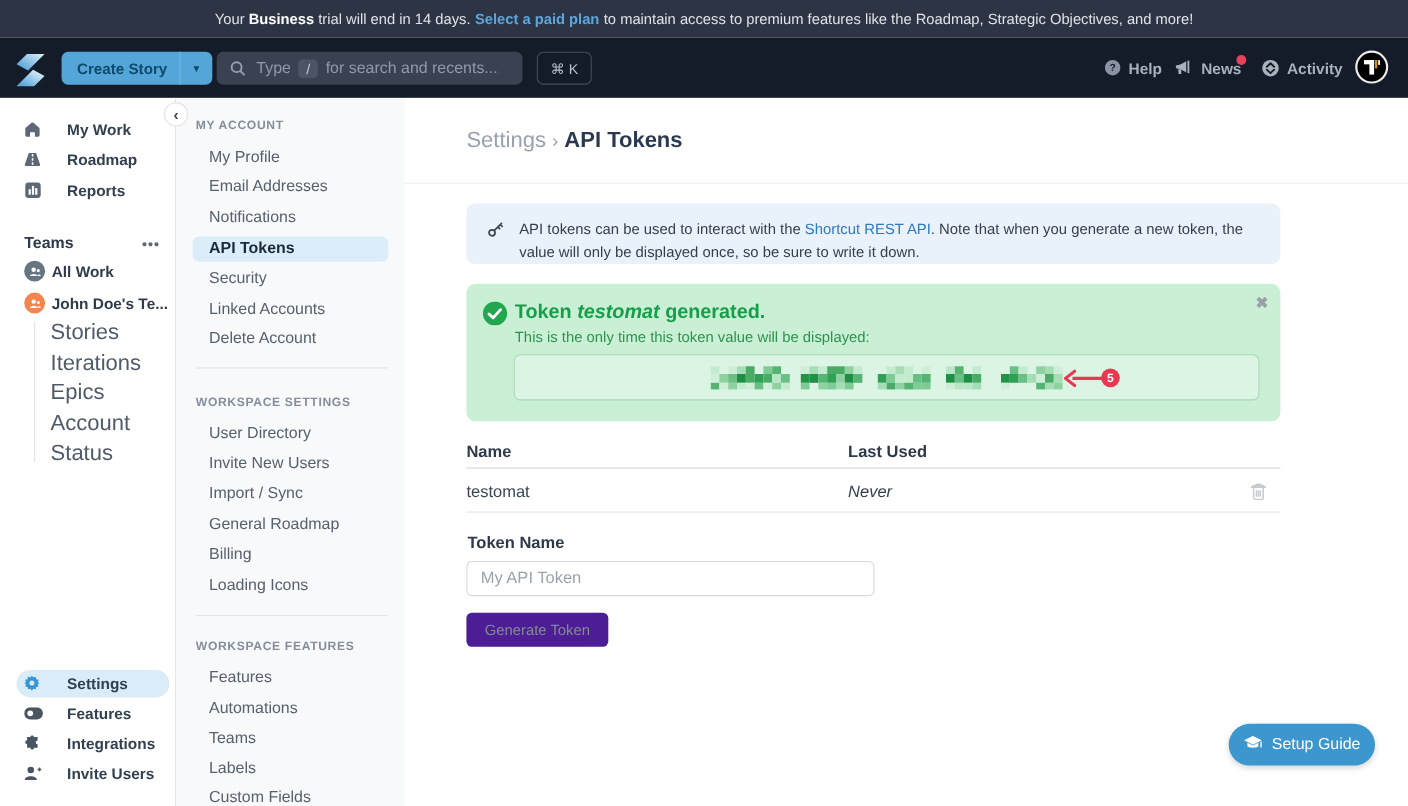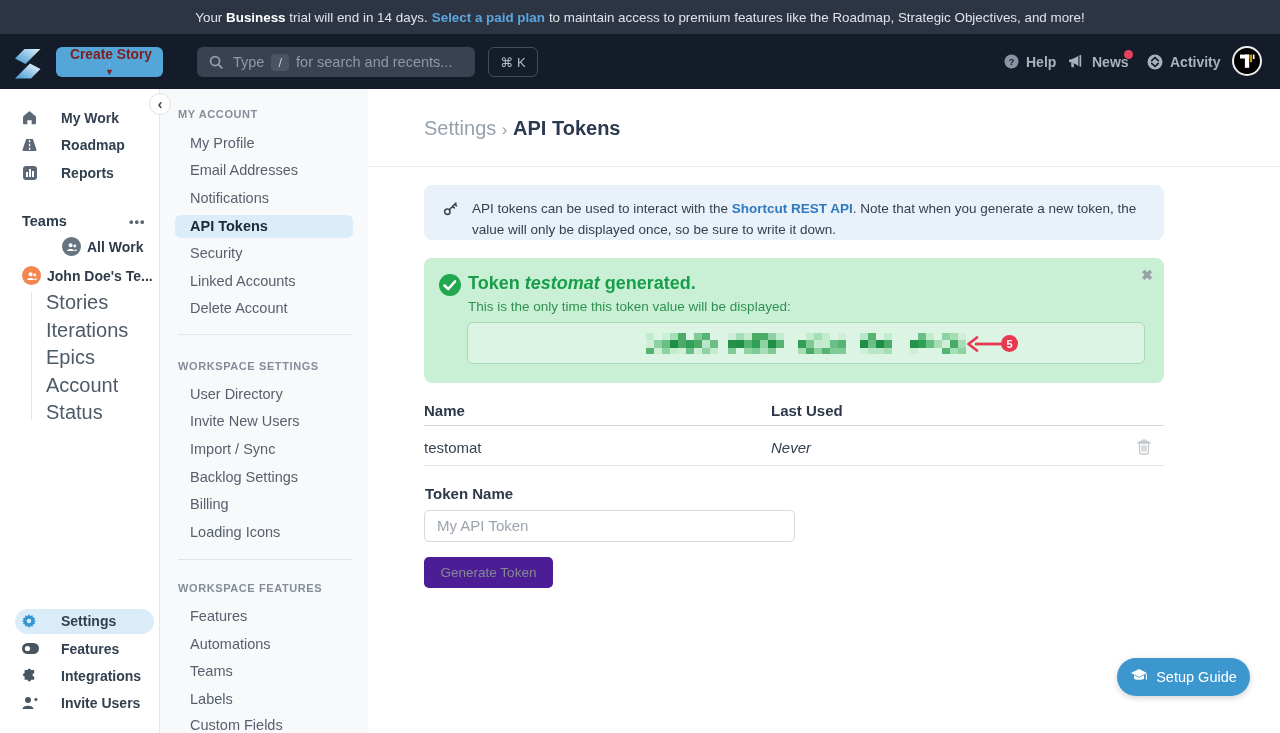--- a/index.html
+++ b/index.html
@@ -2,21 +2,21 @@
 <html><head>
 <meta charset="utf-8">
 <style>
 * { margin:0; padding:0; box-sizing:border-box; }
 html,body { width:1280px; height:733px; overflow:hidden; font-family:"Liberation Sans", sans-serif; background:#fff; }
 .banner { height:34px; background:#2d3544; color:#dfe3e9; font-size:13.4px; display:flex; align-items:center; justify-content:center; }
 .banner b { color:#fff; }
 .banner a { color:#5ca5dd; font-weight:bold; text-decoration:none; margin:0 4px; }
 .header { height:55px; background:#151c29; position:relative; }
 .logo { position:absolute; left:15px; top:14px; width:26px; height:31px; }
-.create-btn { position:absolute; left:56px; top:13px; height:30px; background:#55a6d8; border-radius:6px; display:flex; align-items:center; color:#7f1d1d; font-size:13.8px; font-weight:bold;flex-direction:column; }
+.create-btn { position:absolute; left:56px; top:13px; height:30px; background:#55a6d8; border-radius:6px; display:flex; align-items:center; color:#0c4a6e; font-size:13.8px; font-weight:bold; }
 .create-btn .label { padding:0 11px 0 14px; }
 .create-btn .sep { width:1px; height:30px; background:#74b7e2; }
 .create-btn .caret { width:29px; text-align:center; font-size:9px; }
 .search { position:absolute; left:197px; top:13px; width:278px; height:30px; background:#3a4252; border-radius:6px; display:flex; align-items:center; color:#8f99a8; font-size:14.5px; }
 .search svg { margin:0 9px 0 12px; }
 .search .slash { background:#4b5365; color:#c3cad4; border-radius:4px; font-size:13px; padding:1px 7px; margin:0 7px; }
 .cmdk { position:absolute; left:488px; top:13px; width:50px; height:30px; border:1px solid #434c5e; border-radius:6px; color:#b6bdc9; font-size:13px; display:flex; align-items:center; justify-content:center; }
 .hitem { position:absolute; top:0; height:55px; display:flex; align-items:center; color:#a9b1bd; font-size:14px; font-weight:bold; }
 .hitem svg { margin-right:7px; }
 .reddot { position:absolute; left:56px; top:16px; width:9px; height:9px; border-radius:50%; background:#e8415c; }
@@ -40,21 +40,21 @@
 .s2item { position:absolute; left:30px; font-size:14.5px; color:#57616e; white-space:nowrap; line-height:17px; }
 .s2pill { position:absolute; left:15px; top:126px; width:178px; height:23px; background:#daedf9; border-radius:6px; }
 .s2sel { position:absolute; left:30px; top:129px; font-size:14.5px; font-weight:bold; color:#1d2938; line-height:17px; }
 .s2div { position:absolute; left:18px; width:174px; height:1px; background:#e2e5e8; }
 .collapse { position:absolute; left:-11px; top:4px; width:22px; height:22px; background:#fff; border:1px solid #e0e3e7; border-radius:50%; color:#3a444f; display:flex; align-items:center; justify-content:center; font-size:14px; font-weight:bold; padding-bottom:1px; }
 .crumbs { position:absolute; left:56px; top:27px; font-size:20px; color:#97a1ad; line-height:24px; }
 .crumbs b { color:#2a3950; }
 .mhr { position:absolute; left:0; top:77px; width:912px; height:1px; background:#ededf0; }
 .infobox { position:absolute; left:56px; top:96px; width:740px; height:55px; background:#e9f2fb; border-radius:8px; font-size:13.5px; color:#333f4d; }
 .infobox .ktxt { position:absolute; left:48px; top:13px; line-height:21px; white-space:nowrap; }
-.infobox a { color:#3079bd; font-weight:bold; text-decoration:none; }
+.infobox a { color:#3079bd; font-weight:normal; text-decoration:none; }
 .greenbox { position:absolute; left:56px; top:169px; width:740px; height:125px; background:#c9f0d5; border-radius:8px; }
 .gtitle { position:absolute; left:44px; top:15px; font-size:18px; font-weight:bold; color:#189e4b; line-height:20px; }
 .gsub { position:absolute; left:44px; top:40px; font-size:13.5px; color:#2f9150; line-height:17px; }
 .gclose { position:absolute; right:11px; top:9px; color:#9aa0a8; font-size:14px; font-weight:bold; }
 .tokbox { position:absolute; left:43px; top:64px; width:678px; height:42px; background:#dcf4e4; border:1px solid #a9d8b8; border-radius:6px; }
 .ttable { position:absolute; left:56px; top:313px; width:740px; font-size:15px; }
 .th { font-weight:bold; color:#2d3848; line-height:17px; }
 .lastused { position:absolute; left:347px; top:0; }
 .hline1 { position:absolute; left:0; top:23px; width:740px; height:1px; background:#d3d6da; }
 .rowname { position:absolute; left:0; top:37px; color:#3a4654; line-height:17px; }
@@ -152,21 +152,21 @@
         <svg width="15" height="13" viewBox="0 0 15 13" fill="#5d6876">
           <path d="M4.2 0.5 H10.8 L14.5 11.2 Q14.8 12.5 13.3 12.5 H1.7 Q0.2 12.5 0.5 11.2 Z"></path>
           <rect x="6.9" y="1.6" width="1.4" height="2.2" fill="#fff"></rect>
           <rect x="6.9" y="5.2" width="1.4" height="2.4" fill="#fff"></rect>
           <rect x="6.9" y="9" width="1.4" height="2.4" fill="#fff"></rect>
         </svg>
         <span class="txt">Roadmap</span>
       </div>
     <div class="steams" style="top:124px;">Teams</div>
     <div class="sdots" style="top:124px;">•••</div>
-    <div class="tm" style="top:148px;margin-left:40px;">
+    <div class="tm" style="top:148px;">
         <span class="av" style="background:#66757f;">
           <svg width="12" height="12" viewBox="0 0 12 12" fill="#fff">
             <circle cx="4.6" cy="4.2" r="2"></circle>
             <path d="M1.2 10 C1.2 7.4 8 7.4 8 10 Z"></path>
             <circle cx="8.8" cy="5" r="1.4"></circle>
             <path d="M8 9.8 C8.6 7.9 11.2 8.3 11 9.8 Z"></path>
           </svg>
         </span>
         <span class="txt">All Work</span>
       </div>
@@ -227,21 +227,21 @@
     <div class="s2pill"></div>
     <div class="s2sel">API Tokens</div>
     <div class="s2item" style="top:156px;">Security</div>
     <div class="s2item" style="top:184px;">Linked Accounts</div>
     <div class="s2item" style="top:211px;">Delete Account</div>
     <div class="s2div" style="top:245px;"></div>
     <div class="s2head" style="top:271px;">WORKSPACE SETTINGS</div>
     <div class="s2item" style="top:297px;">User Directory</div>
     <div class="s2item" style="top:324px;">Invite New Users</div>
     <div class="s2item" style="top:352px;">Import / Sync</div>
-    <div class="s2item" style="top:380px;">Backlog Settings</div>
+    <div class="s2item" style="top:380px;">General Roadmap</div>
     <div class="s2item" style="top:407px;">Billing</div>
     <div class="s2item" style="top:435px;">Loading Icons</div>
     <div class="s2div" style="top:470px;"></div>
     <div class="s2head" style="top:493px;">WORKSPACE FEATURES</div>
     <div class="s2item" style="top:519px;">Features</div>
     <div class="s2item" style="top:547px;">Automations</div>
     <div class="s2item" style="top:574px;">Teams</div>
     <div class="s2item" style="top:602px;">Labels</div>
     <div class="s2item" style="top:628px;">Custom Fields</div>
   </div>

